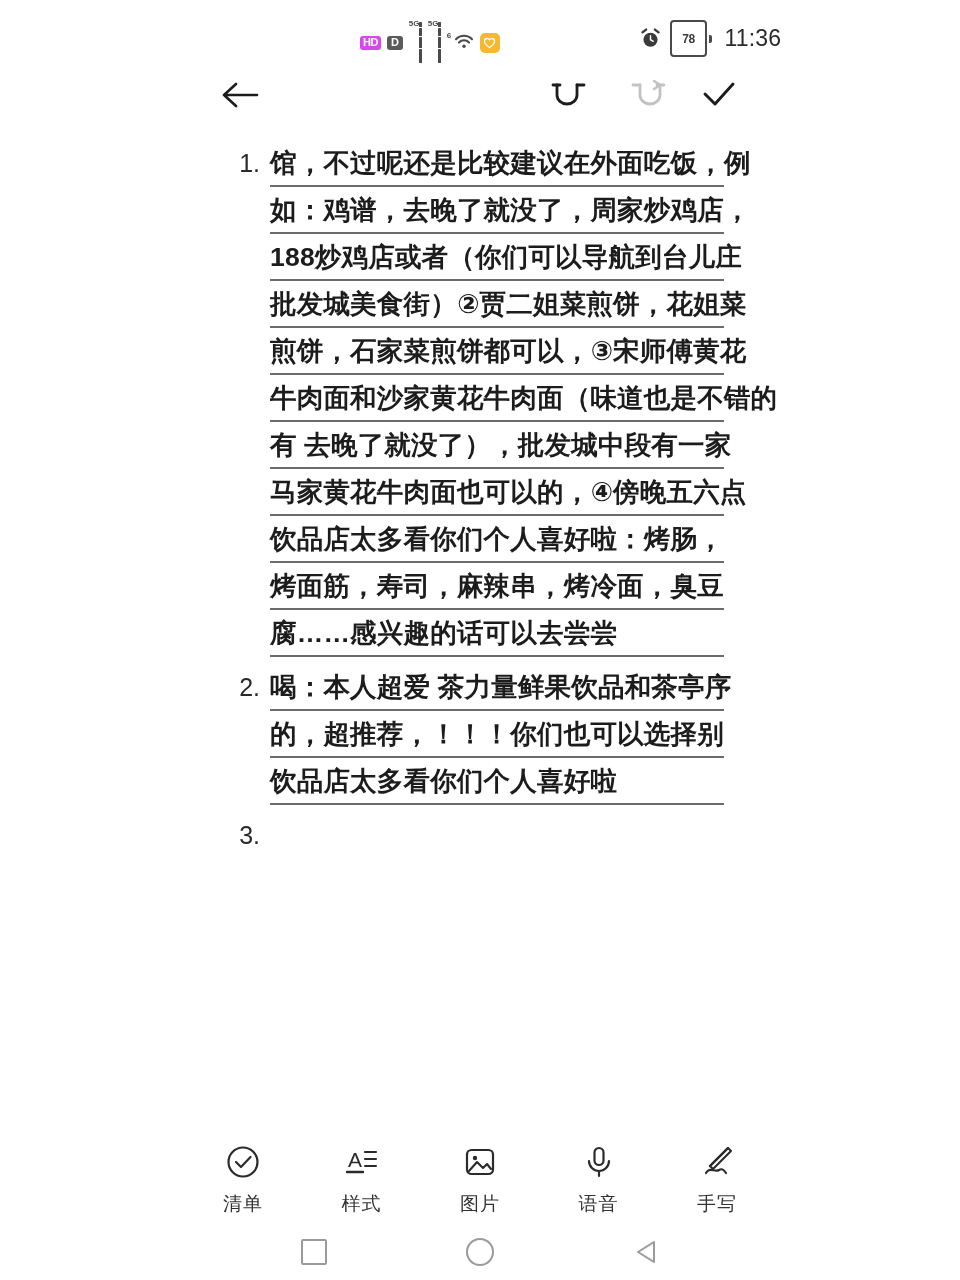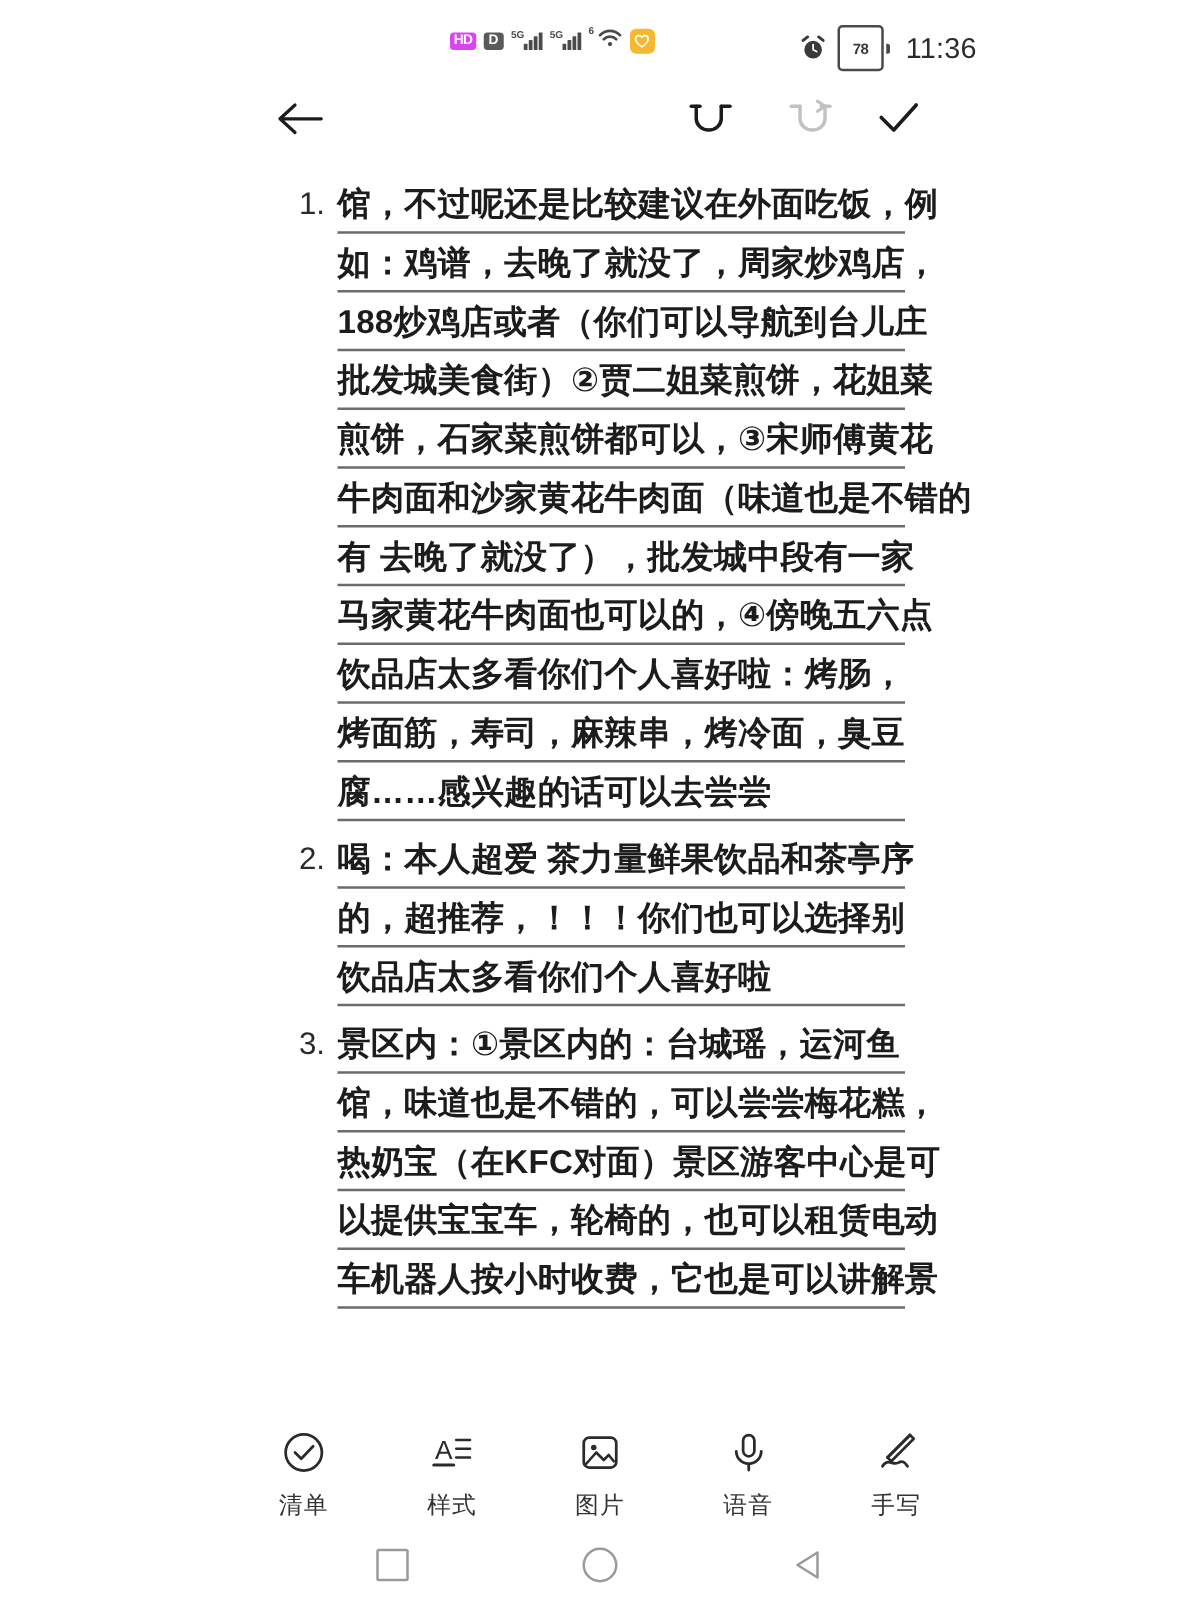--- a/index.html
+++ b/index.html
@@ -60,20 +60,21 @@
     border-radius: 3px;
     padding: 1px 4px 2px 4px;
     line-height: 1;
   }
   .signal-group {
     display: flex;
     align-items: flex-end;
     gap: 1px;
     position: relative;
     padding-left: 10px;
+    flex-direction: column;
   }
   .signal-group .net-label {
     position: absolute;
     left: 0px;
     top: -3px;
     font-size: 8px;
     color: #4a4a4a;
     font-weight: bold;
   }
   .bar { width: 3px; background: #4a4a4a; border-radius: 0.5px; }
@@ -353,27 +354,20 @@
       <li class="note-item">
         <div class="item-marker">2.</div>
         <div class="item-text">
           <span class="note-line">喝：本人超爱 茶力量鲜果饮品和茶亭序</span>
           <span class="note-line">的，超推荐，！！！你们也可以选择别</span>
           <span class="note-line">饮品店太多看你们个人喜好啦</span>
         </div>
       </li>
       <li class="note-item">
         <div class="item-marker">3.</div>
-        <div class="item-text">
-          <span class="note-line">景区内：①景区内的：台城瑶，运河鱼</span>
-          <span class="note-line">馆，味道也是不错的，可以尝尝梅花糕，</span>
-          <span class="note-line">热奶宝（在KFC对面）景区游客中心是可</span>
-          <span class="note-line">以提供宝宝车，轮椅的，也可以租赁电动</span>
-          <span class="note-line">车机器人按小时收费，它也是可以讲解景</span>
-        </div>
       </li>
     </ol>
 </div>
 
 <div class="bottom-toolbar">
 
   <div class="bt-item">
     <svg width="40" height="40" viewBox="0 0 40 40">
       <circle cx="20" cy="20" r="14.5" fill="none" stroke="#2b2b2b" stroke-width="2.2"></circle>
       <path d="M13 20 L18 25 L27.5 15" fill="none" stroke="#2b2b2b" stroke-width="2.2" stroke-linecap="round" stroke-linejoin="round"></path>

